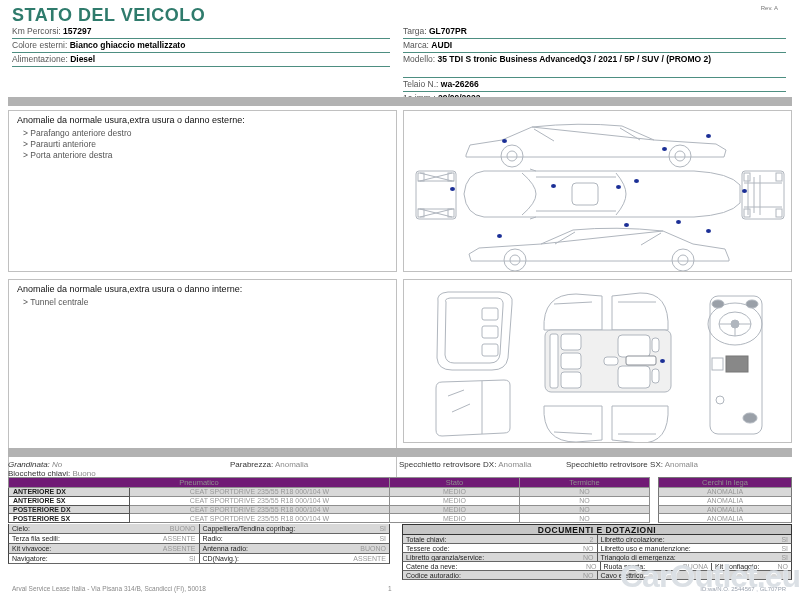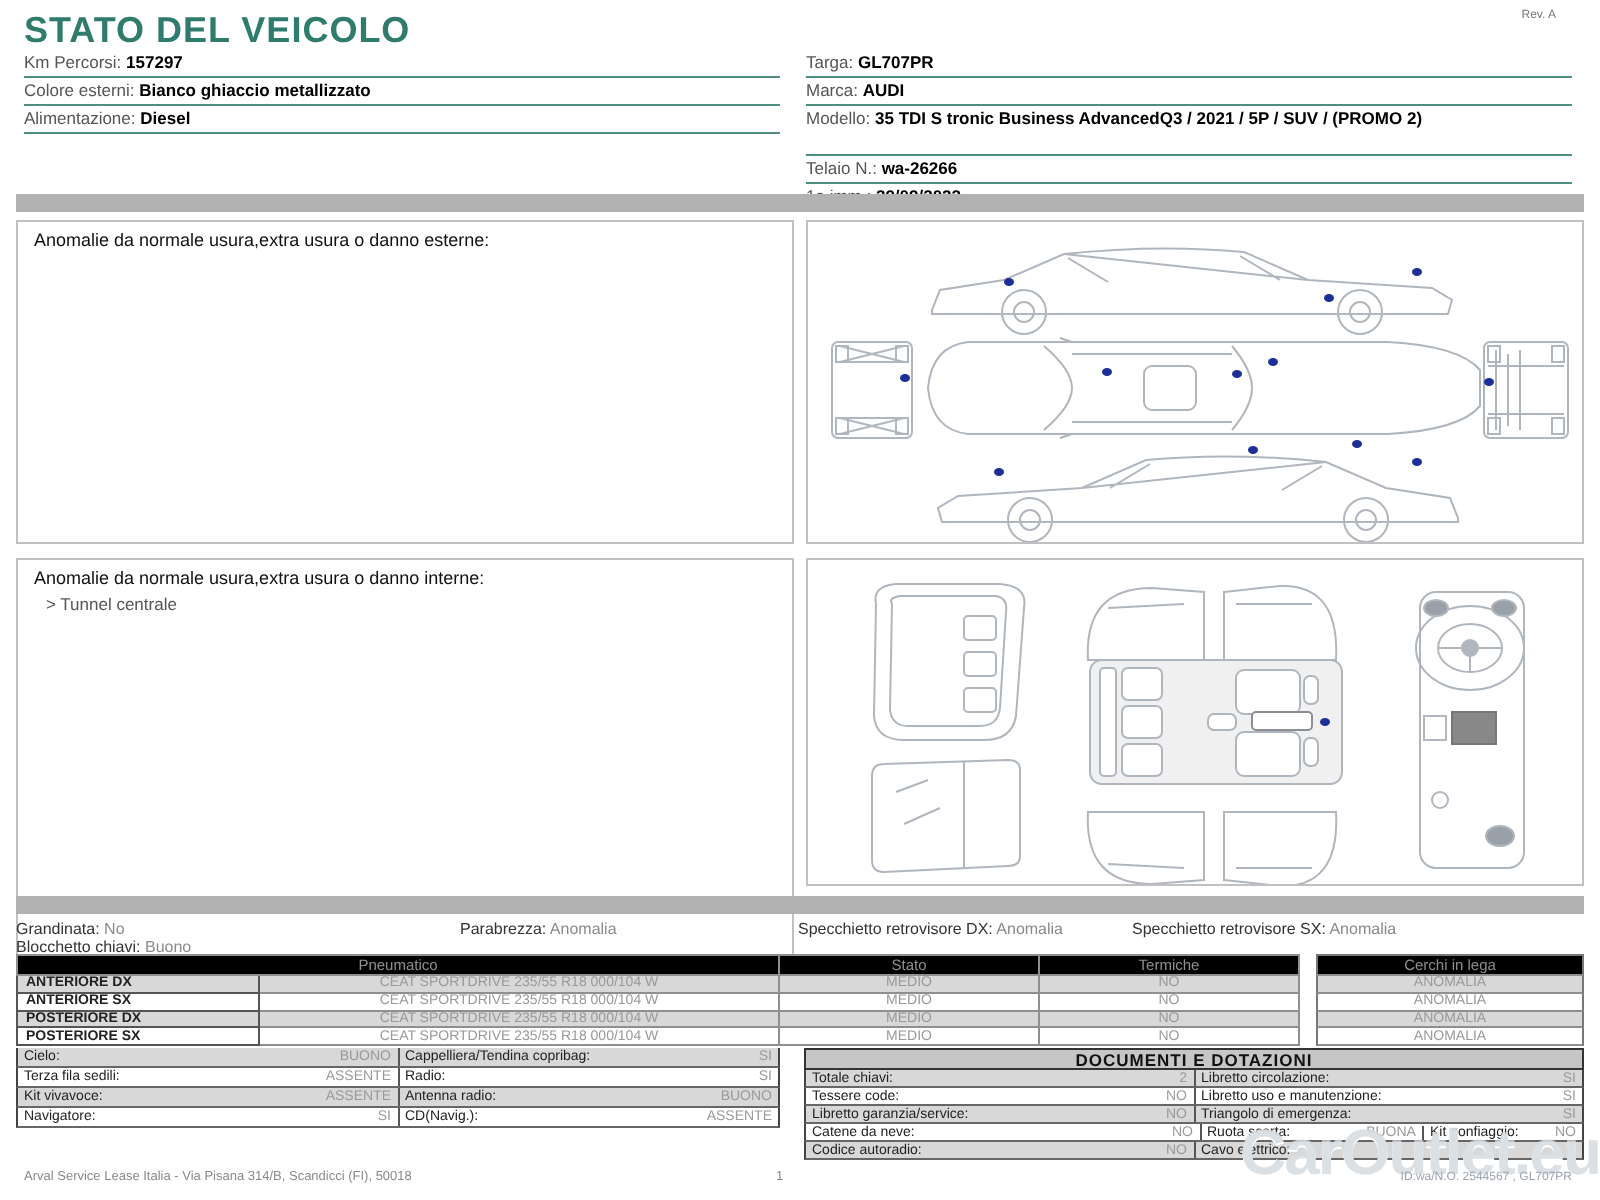--- a/index.html
+++ b/index.html
@@ -37,21 +37,21 @@
 
   .summary { position:absolute; left:8px; top:460px; width:784px; font-size:8px; line-height:9px; }
   .summary .s-lbl { color:#333; }
   .summary .s-val { color:#8a8a8a; }
   .sum-item { position:absolute; white-space:nowrap; }
 
   
   .ttable { position:absolute; left:8px; top:477px; width:784px; font-size:7px; }
   .trow { display:flex; }
   .tc { border-right:1px solid #8f8f8f; border-bottom:1px solid #8f8f8f; display:flex; align-items:center; justify-content:center; height:8.75px; overflow:hidden; }
-  .thead .tc { height:11px; color:#8f8f8f; font-size:7.5px; border-top:1px solid #8f8f8f; background:#000000; }
+  .thead .tc { height:11px; color:#8f8f8f; font-size:7.5px; border-top:1px solid #8f8f8f; background:#701a75; }
   .c-first { border-left:1px solid #8f8f8f; }
   .c-pnh { width:382px; }
   .c-pos { width:122px; justify-content:flex-start; padding-left:4px; font-weight:bold; font-size:7px; color:#222; border-left:1px solid #555; border-right:1px solid #555; border-bottom:1px solid #555;}
   .c-tire { width:260px; color:#999; }
   .c-st { width:130px; color:#999; }
   .c-tm { width:130px; color:#999; }
   .tgap { width:8px; }
   .c-cl { width:134px; color:#999; border-left:1px solid #777; border-right:1px solid #777; }
   .odd .tc { background:#d8d8d8; }
 
@@ -121,20 +121,25 @@
       <span class="lbl">1a imm.:</span>
       <span class="val">29/09/2022</span>
     </div>
   </div>
 
   <div class="graybar graybar1"></div>
 
   <div class="panel panel-ext-list">
     <div class="panel-title">Anomalie da normale usura,extra usura o danno esterne:</div>
     <div class="anom-cols">
+      <div class="anom-col2">
+        <div class="li">Parafango anteriore destro</div>
+        <div class="li">Paraurti anteriore</div>
+        <div class="li">Porta anteriore destra</div>
+      </div>
     </div>
   </div>
 
   <div class="panel panel-ext-diag">
     <div class="diag-wrap">
       <svg width="387" height="160" viewBox="0 0 387 160">
         <g stroke="#b0b6be" fill="none" stroke-width="1">
 
           <path d="M62,44 L66,34 L98,29 L128,16 Q175,11 218,15 L250,29 L312,33 L322,39 L320,46 L62,46 Z"></path>
           <path d="M130,18 L150,30 M216,17 L236,29 M128,16 L250,29"></path>
@@ -250,21 +255,21 @@
       </svg>
       <div style="position:absolute;left:0;top:0;width:387px;height:162px;">
           <div class="marker" style="left: 258px; top: 81px; background: rgb(27, 47, 150);"></div>
         </div>
     </div>
   </div>
 
   <div class="graybar graybar2"></div>
 
   <div class="summary">
-    <span class="sum-item" style="left:0;top:0;">
+    <span class="sum-item" style="left:0;top:0;font-style:italic;">
       <span class="s-lbl">Grandinata:</span>
       <span class="s-val">No</span>
     </span>
     <span class="sum-item" style="left:222px;top:0;">
       <span class="s-lbl">Parabrezza:</span>
       <span class="s-val">Anomalia</span>
     </span>
     <span class="sum-item" style="left:347px;top:0;padding-left:44px;">
       <span class="s-lbl">Specchietto retrovisore DX:</span>
       <span class="s-val">Anomalia</span>

